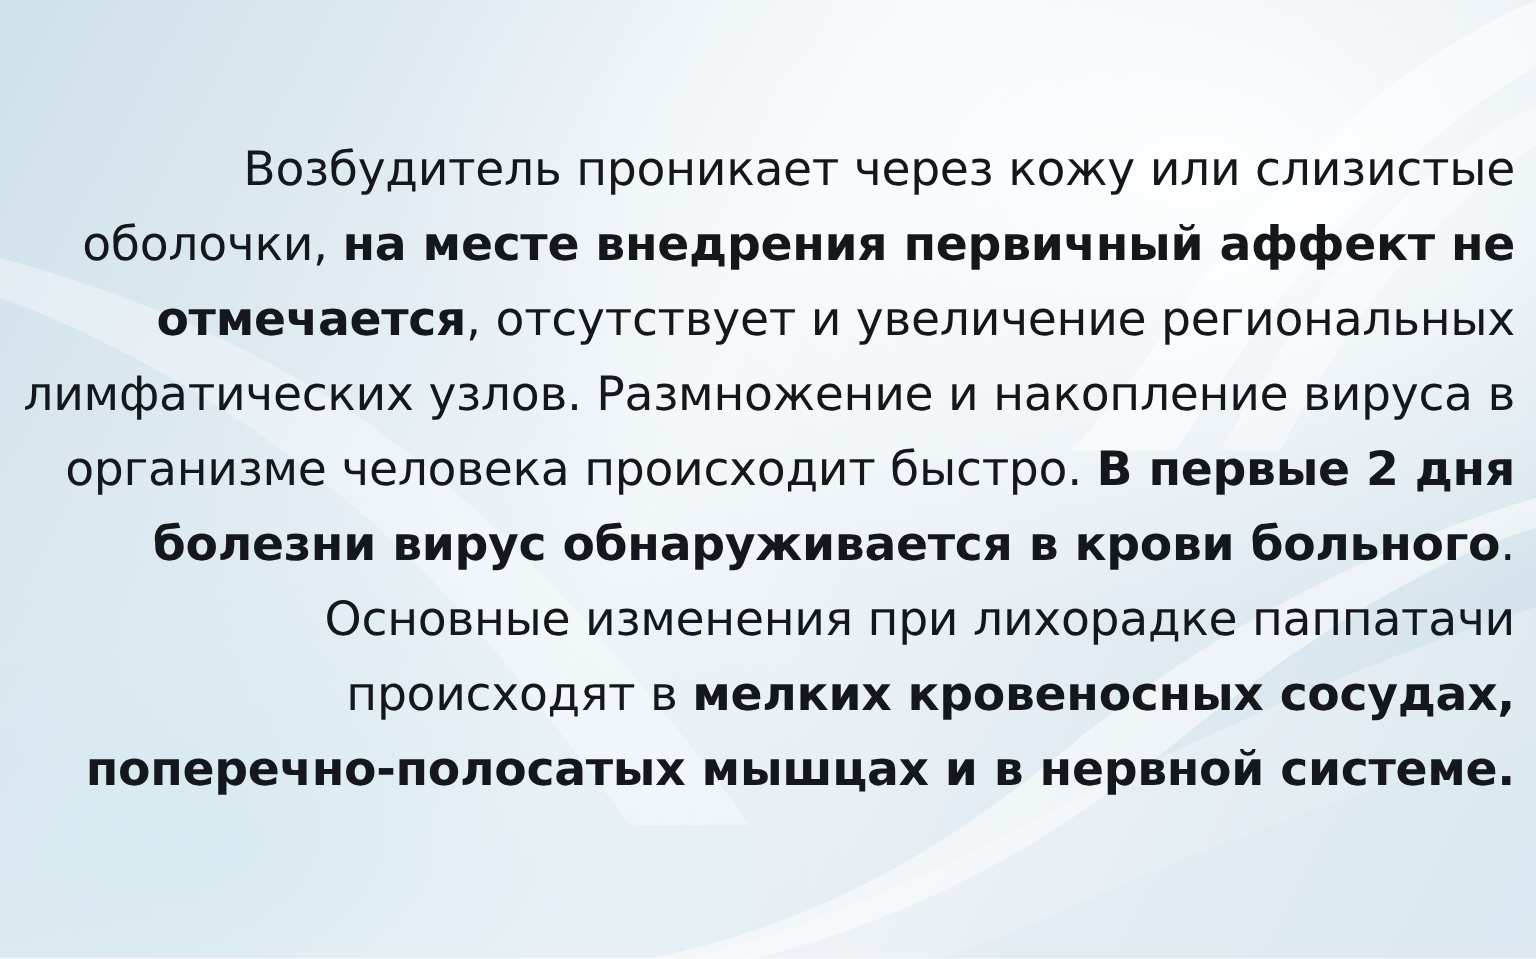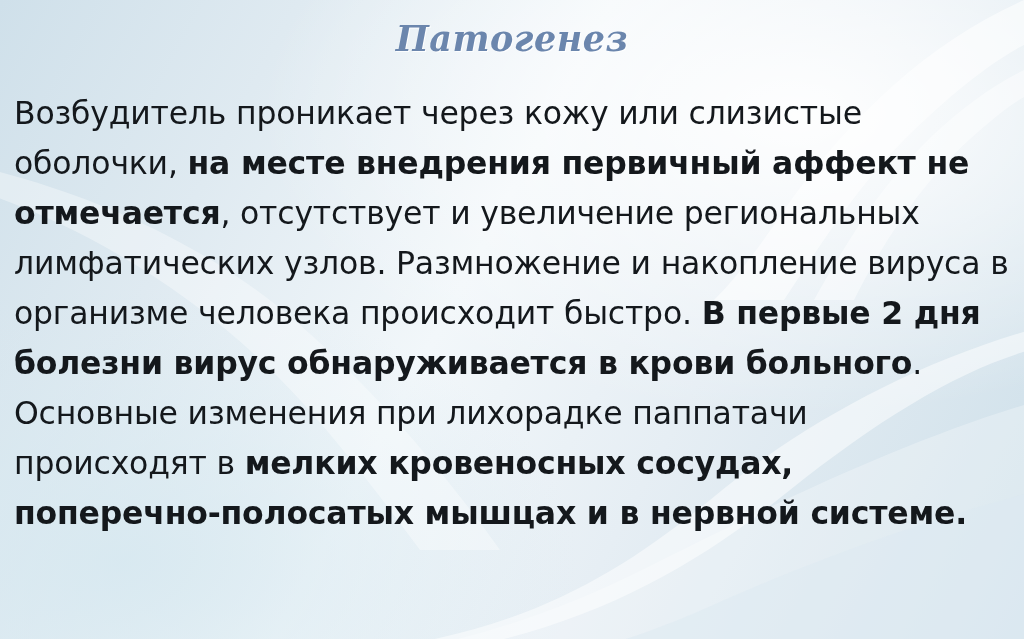--- a/index.html
+++ b/index.html
@@ -48,20 +48,21 @@
   .body-text {
     position: absolute;
     top: 88px;
     left: 14px;
     width: 996px;
     font-family: "DejaVu Sans", sans-serif;
     font-size: 31.5px;
     line-height: 50px;
     color: #14181c;
     letter-spacing: -0.2px;
+    text-align: right;
   }
   .body-text b {
     font-weight: bold;
   }
 </style>
 </head>
 <body>
 
 <div class="slide">
 
@@ -84,17 +85,16 @@
       <path d="M700,90 C580,120 460,165 360,210 C300,236 250,252 200,260 L700,260 Z" fill="#dbe9f1" opacity="0.45"></path>
     </svg>
   </div>
 
   <div class="swoosh" style="top:330px; left:430px;">
     <svg width="600" height="310" viewBox="0 0 600 310">
       <path d="M600,0 C480,35 370,95 280,170 C200,235 120,285 0,310 L70,310 C190,280 280,225 360,160 C450,88 530,40 600,20 Z" fill="#ffffff" opacity="0.5"></path>
     </svg>
   </div>
 
-  <div class="title">Патогенез</div>
 
   <div class="body-text"><span>Возбудитель проникает через кожу или слизистые оболочки, </span><b>на месте внедрения первичный аффект не отмечается</b><span>, отсутствует и увеличение региональных лимфатических узлов. Размножение и накопление вируса в организме человека происходит быстро. </span><b>В первые 2 дня болезни вирус обнаруживается в крови больного</b><span>. Основные изменения при лихорадке паппатачи происходят в </span><b>мелких кровеносных сосудах, поперечно-полосатых мышцах и в нервной системе.</b></div>
 
 </div>
 
 </body></html>

